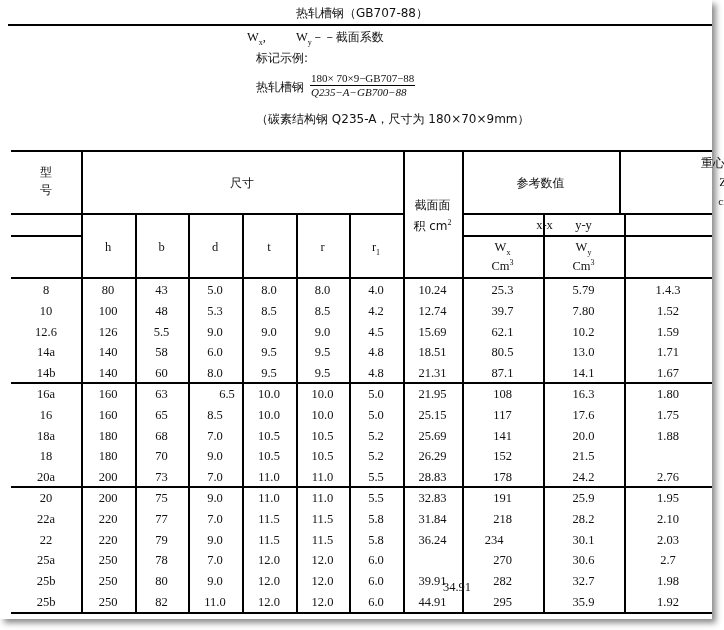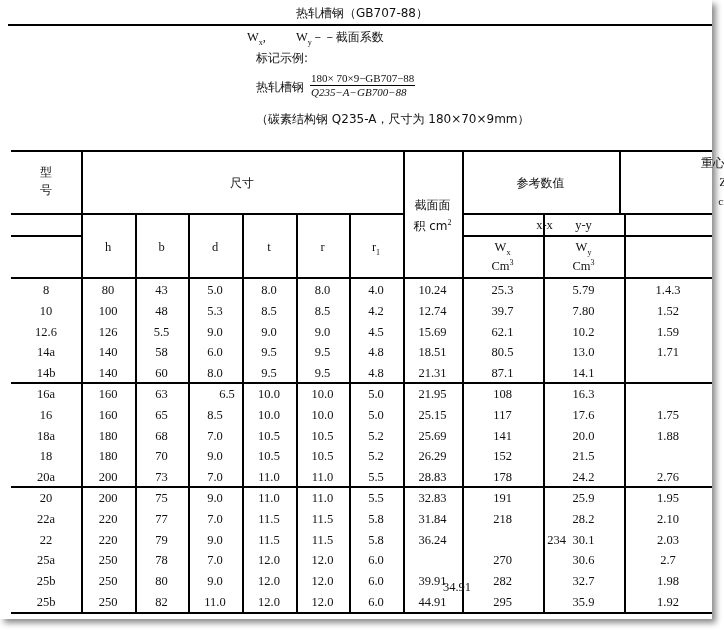--- a/index.html
+++ b/index.html
@@ -161,32 +161,34 @@
           <div class="cell" style="left: 11px; width: 70px;">14b</div>
           <div class="cell" style="left: 81px; width: 54px;">140</div>
           <div class="cell" style="left: 135px; width: 53px;">60</div>
           <div class="cell" style="left: 188px; width: 54px;">8.0</div>
           <div class="cell" style="left: 242px; width: 54px;">9.5</div>
           <div class="cell" style="left: 296px; width: 53px;">9.5</div>
           <div class="cell" style="left: 349px; width: 54px;">4.8</div>
           <div class="cell" style="left: 403px; width: 59px;">21.31</div>
           <div class="cell" style="left: 462px; width: 81px;">87.1</div>
           <div class="cell" style="left: 543px; width: 81px;">14.1</div>
+          <div class="cell" style="left: 624px; width: 88px;">1.67</div>
         </div>
         <div class="row" style="top: 384px; left: 0px; width: 712px;">
           <div class="cell" style="left: 11px; width: 70px;">16a</div>
           <div class="cell" style="left: 81px; width: 54px;">160</div>
           <div class="cell" style="left: 135px; width: 53px;">63</div>
           <div class="cell" style="left: 188px; width: 54px; padding-left: 12px;">6.5</div>
           <div class="cell" style="left: 242px; width: 54px;">10.0</div>
           <div class="cell" style="left: 296px; width: 53px;">10.0</div>
           <div class="cell" style="left: 349px; width: 54px;">5.0</div>
           <div class="cell" style="left: 403px; width: 59px;">21.95</div>
           <div class="cell" style="left: 462px; width: 81px;">108</div>
           <div class="cell" style="left: 543px; width: 81px;">16.3</div>
+          <div class="cell" style="left: 624px; width: 88px;">1.80</div>
         </div>
         <div class="row" style="top: 404.8px; left: 0px; width: 712px;">
           <div class="cell" style="left: 11px; width: 70px;">16</div>
           <div class="cell" style="left: 81px; width: 54px;">160</div>
           <div class="cell" style="left: 135px; width: 53px;">65</div>
           <div class="cell" style="left: 188px; width: 54px;">8.5</div>
           <div class="cell" style="left: 242px; width: 54px;">10.0</div>
           <div class="cell" style="left: 296px; width: 53px;">10.0</div>
           <div class="cell" style="left: 349px; width: 54px;">5.0</div>
           <div class="cell" style="left: 403px; width: 59px;">25.15</div>
@@ -260,21 +262,21 @@
         </div>
         <div class="row" style="top: 529.6px; left: 0px; width: 712px;">
           <div class="cell" style="left: 11px; width: 70px;">22</div>
           <div class="cell" style="left: 81px; width: 54px;">220</div>
           <div class="cell" style="left: 135px; width: 53px;">79</div>
           <div class="cell" style="left: 188px; width: 54px;">9.0</div>
           <div class="cell" style="left: 242px; width: 54px;">11.5</div>
           <div class="cell" style="left: 296px; width: 53px;">11.5</div>
           <div class="cell" style="left: 349px; width: 54px;">5.8</div>
           <div class="cell" style="left: 403px; width: 59px;">36.24</div>
-          <div class="cell" style="left: 462px; width: 104px; text-align: right;">234</div>
+          <div class="cell" style="left: 442px; width: 104px;">234</div>
           <div class="cell" style="left: 543px; width: 81px;">30.1</div>
           <div class="cell" style="left: 624px; width: 88px;">2.03</div>
         </div>
         <div class="row" style="top: 550.4px; left: 0px; width: 712px;">
           <div class="cell" style="left: 11px; width: 70px;">25a</div>
           <div class="cell" style="left: 81px; width: 54px;">250</div>
           <div class="cell" style="left: 135px; width: 53px;">78</div>
           <div class="cell" style="left: 188px; width: 54px;">7.0</div>
           <div class="cell" style="left: 242px; width: 54px;">12.0</div>
           <div class="cell" style="left: 296px; width: 53px;">12.0</div>

